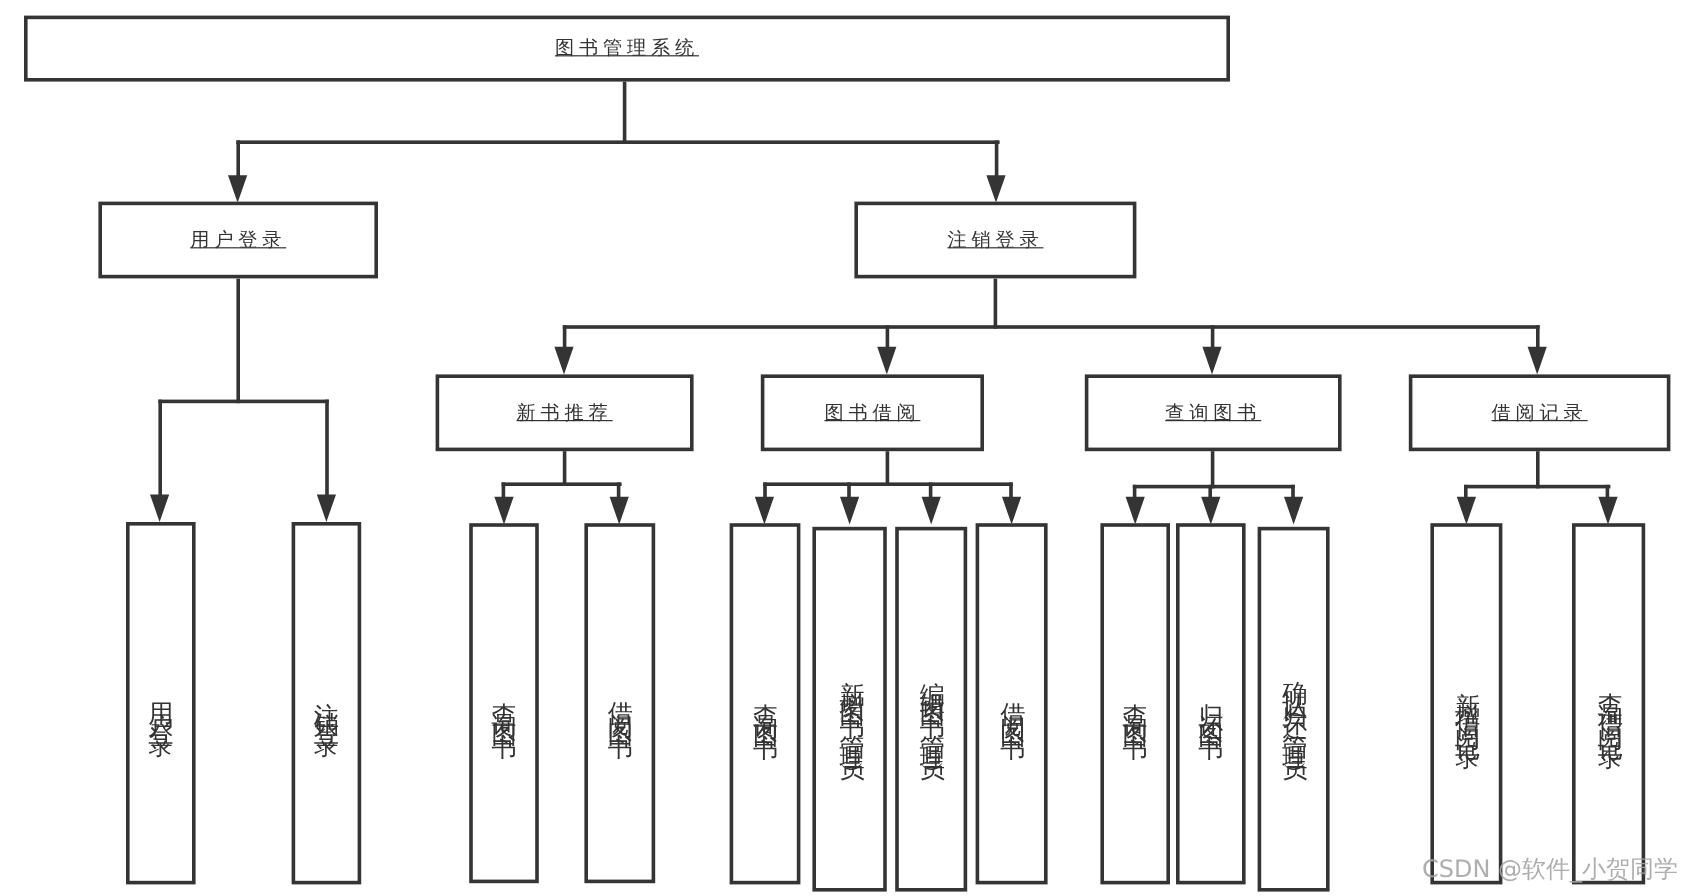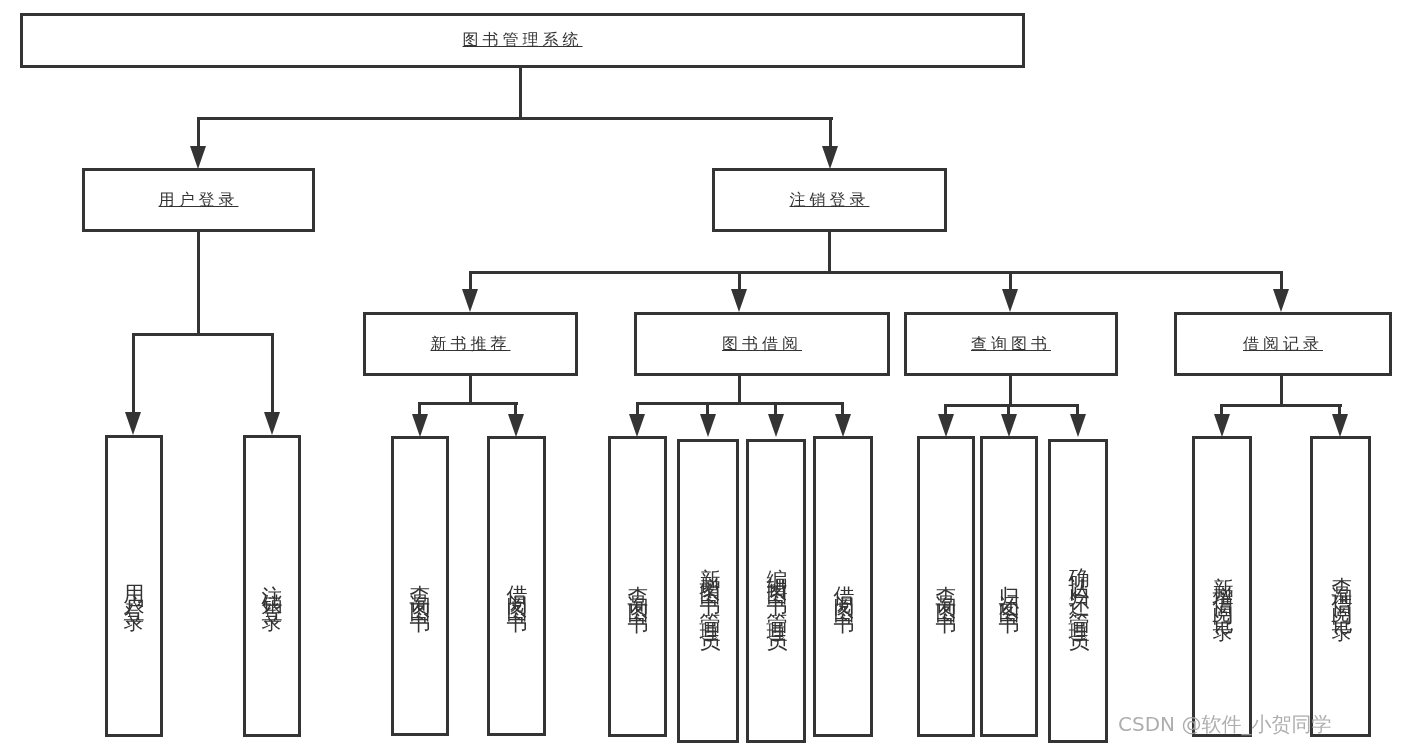--- a/index.html
+++ b/index.html
@@ -46,21 +46,21 @@
   .arrow {
     position: absolute;
     width: 0; height: 0;
     border-left: 8px solid transparent;
     border-right: 8px solid transparent;
     border-top: 23px solid #343434;
     z-index: 1;
   }
   .watermark {
     position: absolute;
-    left: 1118px;
+    left: 1185px;
     top: 711px;
     width: 212px;
     text-align: right;
     font-size: 20px;
     color: #a6a6a6;
     opacity: 0.9;
     white-space: nowrap;
     z-index: 5;
   }
 </style>
@@ -93,21 +93,21 @@
   <div class="line v" style="left:469px;top:271px;height:19px"></div>
   <div class="arrow" style="left:462px;top:289px"></div>
   <div class="line v" style="left:738px;top:271px;height:19px"></div>
   <div class="arrow" style="left:731px;top:289px"></div>
   <div class="line v" style="left:1009px;top:271px;height:19px"></div>
   <div class="arrow" style="left:1002px;top:289px"></div>
   <div class="line v" style="left:1280px;top:271px;height:19px"></div>
   <div class="arrow" style="left:1273px;top:289px"></div>
 
   <div class="box hbox" style="left:363px;top:312px;width:215px;height:64px">新书推荐</div>
-  <div class="box hbox" style="left:634px;top:312px;width:256px;height:64px">图书借阅</div>
+  <div class="box hbox" style="left:634px;top:312px;width:186px;height:64px">图书借阅</div>
   <div class="box hbox" style="left:904px;top:312px;width:214px;height:64px">查询图书</div>
   <div class="box hbox" style="left:1174px;top:312px;width:218px;height:64px">借阅记录</div>
 
   <div class="line v" style="left:469px;top:374px;height:31px"></div>
   <div class="line h" style="left:418px;top:402px;width:100px"></div>
   <div class="line v" style="left:418px;top:402px;height:13px"></div>
   <div class="arrow" style="left:412px;top:414px"></div>
   <div class="line v" style="left:514px;top:402px;height:13px"></div>
   <div class="arrow" style="left:508px;top:414px"></div>
 

